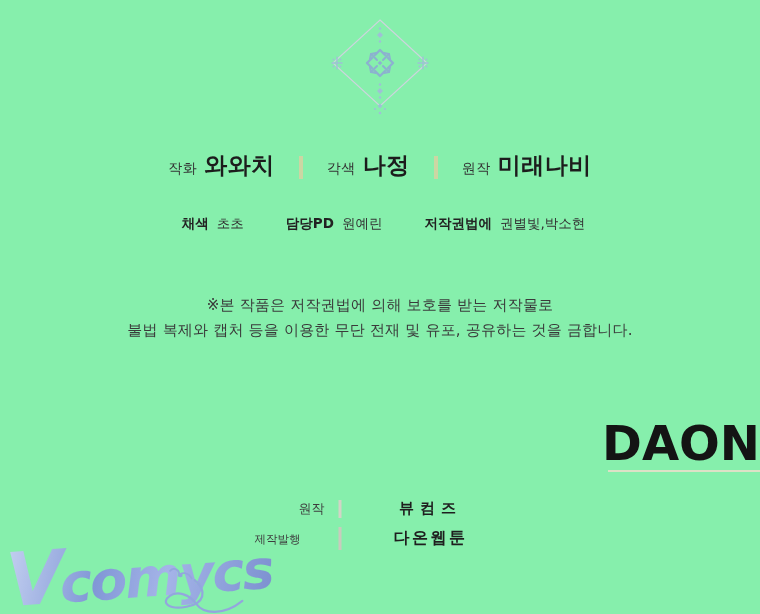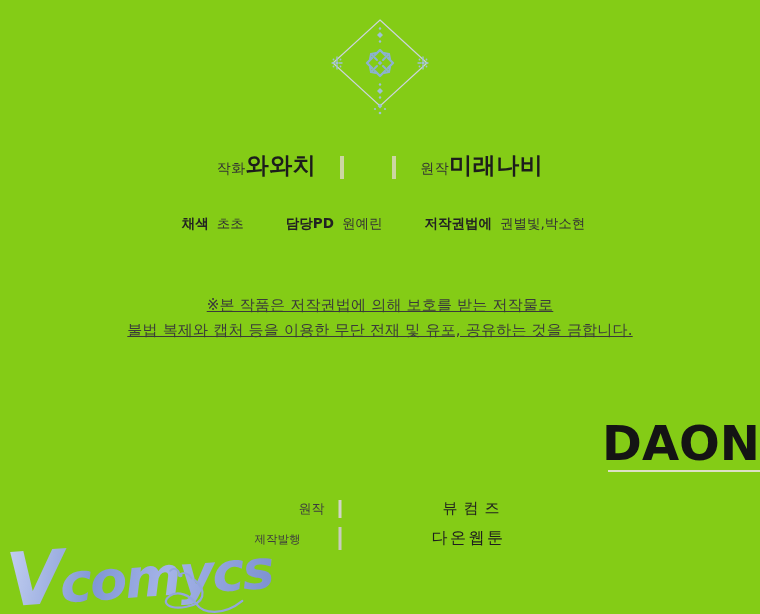--- a/index.html
+++ b/index.html
@@ -1,21 +1,21 @@
 <!DOCTYPE html>
 <html><head>
 <meta charset="utf-8">
 <style>
   * { margin: 0; padding: 0; box-sizing: border-box; }
   html, body { background: #ffffff; }
   .page {
     position: relative;
     width: 760px;
     height: 614px;
-    background: #84cc16;
+    background: #86efac;
     overflow: hidden;
     font-family: "DejaVu Sans", "Liberation Sans", sans-serif;
     color: #222;
   }
 
   
   .ornament {
     position: absolute;
     left: 320px;
     top: 10px;
@@ -35,20 +35,21 @@
   .credit { display: flex; align-items: baseline; }
   .credit .role {
     font-size: 14px;
     color: #333333;
     letter-spacing: 0.5px;
   }
   .credit .cname {
     font-size: 23px;
     font-weight: bold;
     color: #1c1c1c;
+    margin-left: 7px;
     letter-spacing: 0.5px;
   }
   .vbar {
     width: 4px;
     height: 23px;
     background: #ccd6a3;
     margin: 0 24px;
     align-self: center;
     transform: translateY(2px);
   }
@@ -79,21 +80,20 @@
   
   .copyright {
     position: absolute;
     left: 0; right: 0;
     top: 293px;
     text-align: center;
     font-size: 15px;
     line-height: 25px;
     color: #3a3a3a;
     letter-spacing: 0.2px;
-    text-decoration: underline;
   }
 
   
   .studio {
     position: absolute;
     left: 0; right: 0;
     top: 419px;
     display: flex;
     flex-direction: column;
     align-items: flex-end;
@@ -144,22 +144,22 @@
   }
   .pub-bar {
     width: 3px;
     height: 18px;
     background: #d2d4c6;
     margin: 0 14px;
   }
   .pub-bar.tall { height: 23px; background: #c9cbbd; }
   .pub-name {
     width: 150px;
-    text-align: right;
-    font-weight: normal;
+    text-align: center;
+    font-weight: bold;
     color: #1e1e1e;
   }
   .pub-name.spaced { font-size: 15px; letter-spacing: 6px; }
   .pub-name.big { font-size: 16px; letter-spacing: 2.5px; }
 
   
   .watermark {
     position: absolute;
     left: 6px;
     top: 534px;
@@ -255,20 +255,24 @@
       </g>
     </svg>
   </div>
 
   <div class="credits-primary">
     <div class="credit">
       <span class="role">작화</span>
       <span class="cname">와와치</span>
     </div>
     <div class="vbar"></div>
+    <div class="credit">
+      <span class="role">각색</span>
+      <span class="cname">나정</span>
+    </div>
     <div class="vbar"></div>
     <div class="credit">
       <span class="role">원작</span>
       <span class="cname">미래나비</span>
     </div>
   </div>
 
   <div class="credits-secondary">
     <div class="credit2">
       <span class="role2">채색</span>

